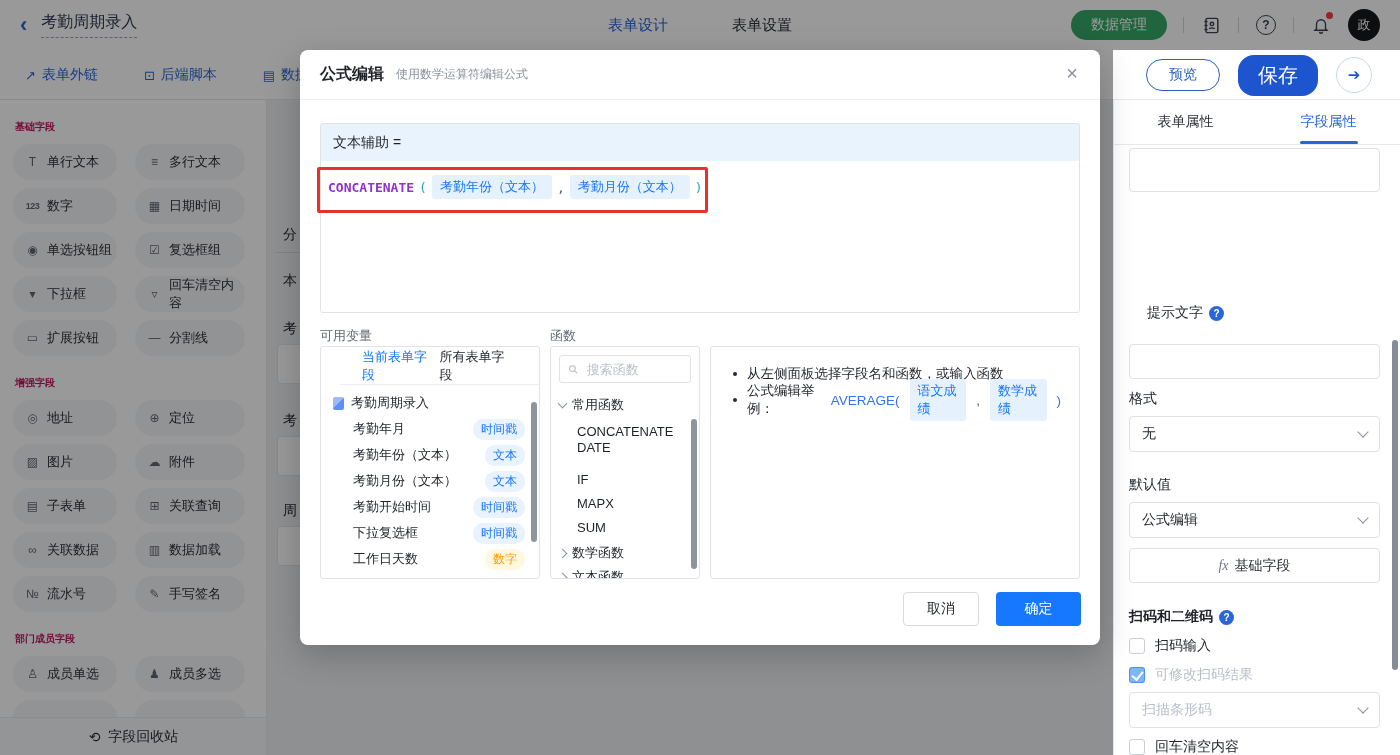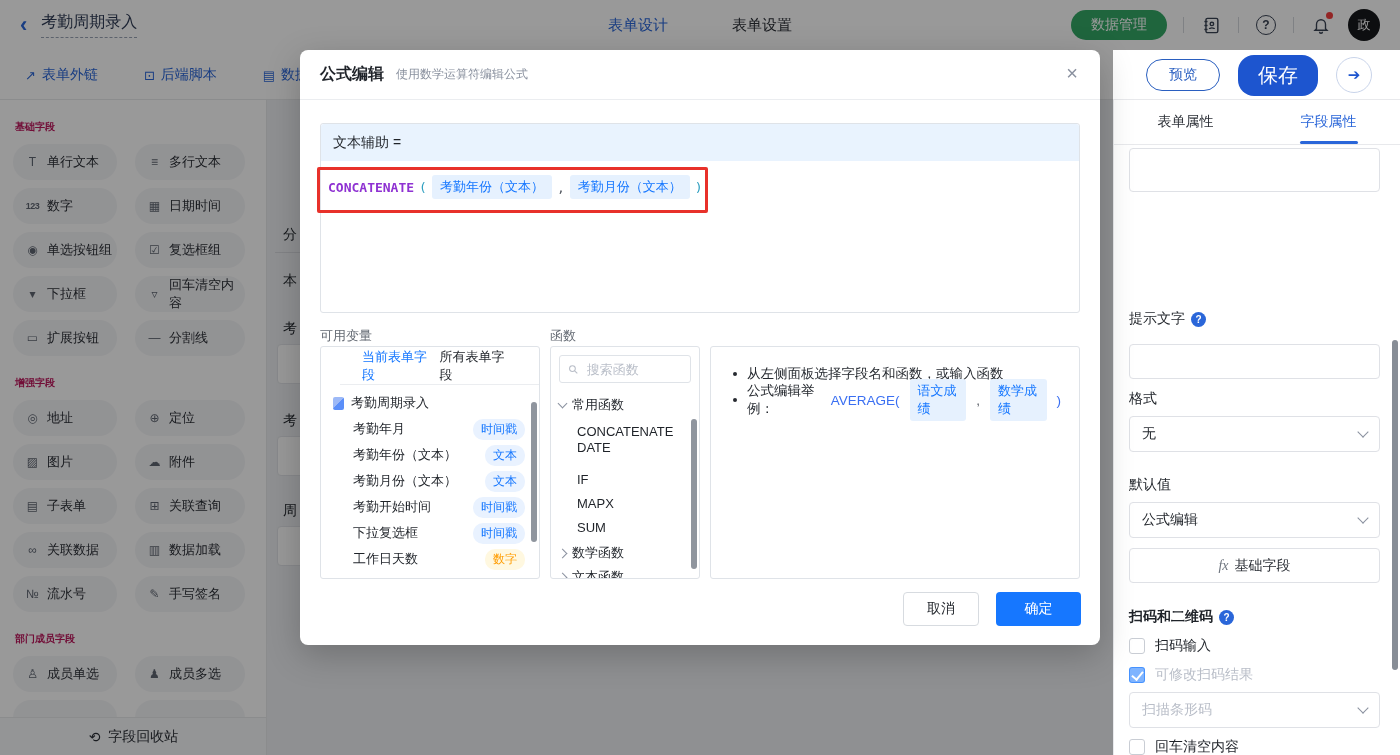--- a/index.html
+++ b/index.html
@@ -342,21 +342,21 @@
   </div>
 
   <div class="props">
     <div class="props-tabs">
       <div class="ptab">表单属性</div>
       <div class="ptab active">字段属性</div>
     </div>
 
     <div class="pc ipt" style="top:48px;height:44px;"></div>
 
-    <div class="pc plabel" style="top:210px;">
+    <div class="pc plabel" style="top:204px;margin-left:18px;">
       <span>提示文字</span>
       <span class="qbadge">?</span>
     </div>
     <div class="pc ipt" style="top:244px;height:35px;"></div>
 
     <div class="pc plabel" style="top:290px;">
         <span>格式</span>
       </div>
     <div class="pc ipt pselect" style="top:316px;">
       <span>无</span>

